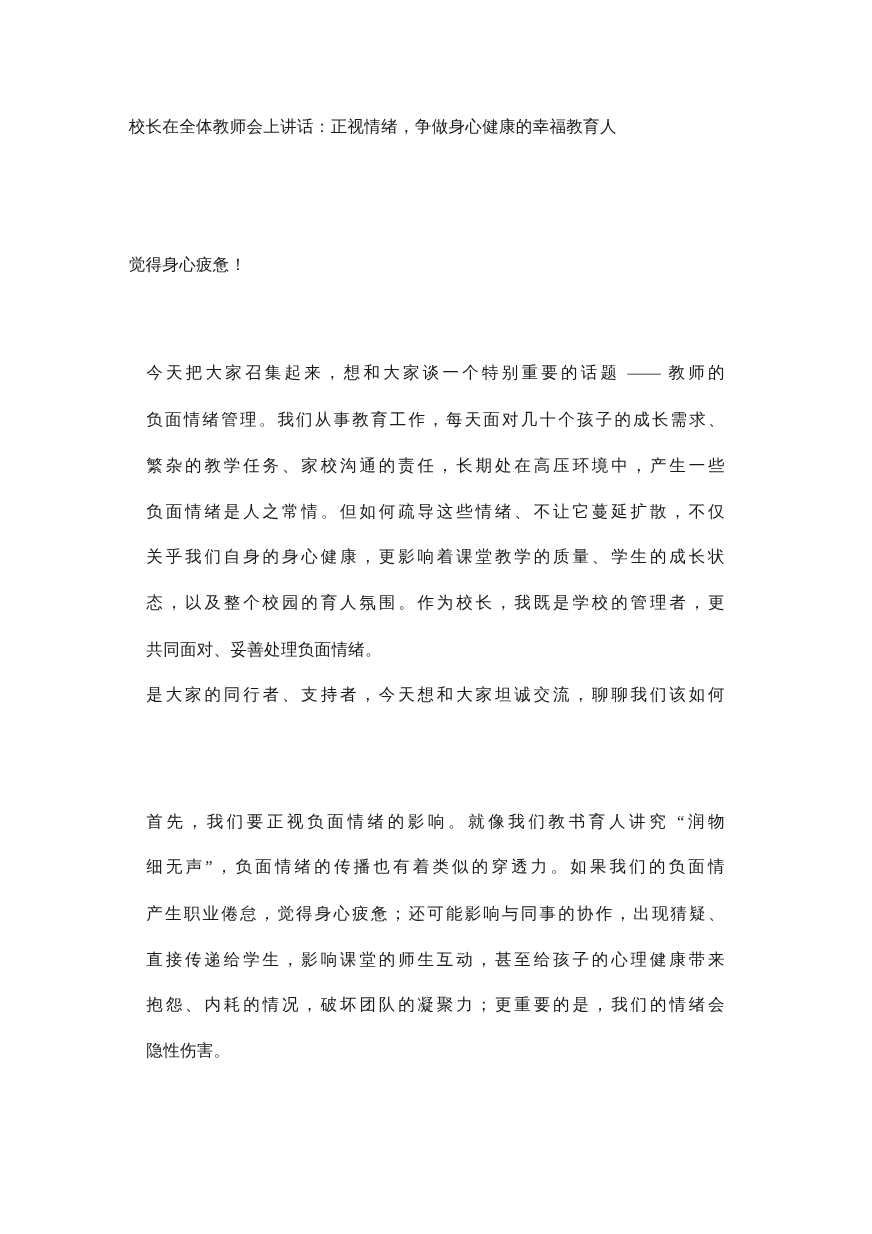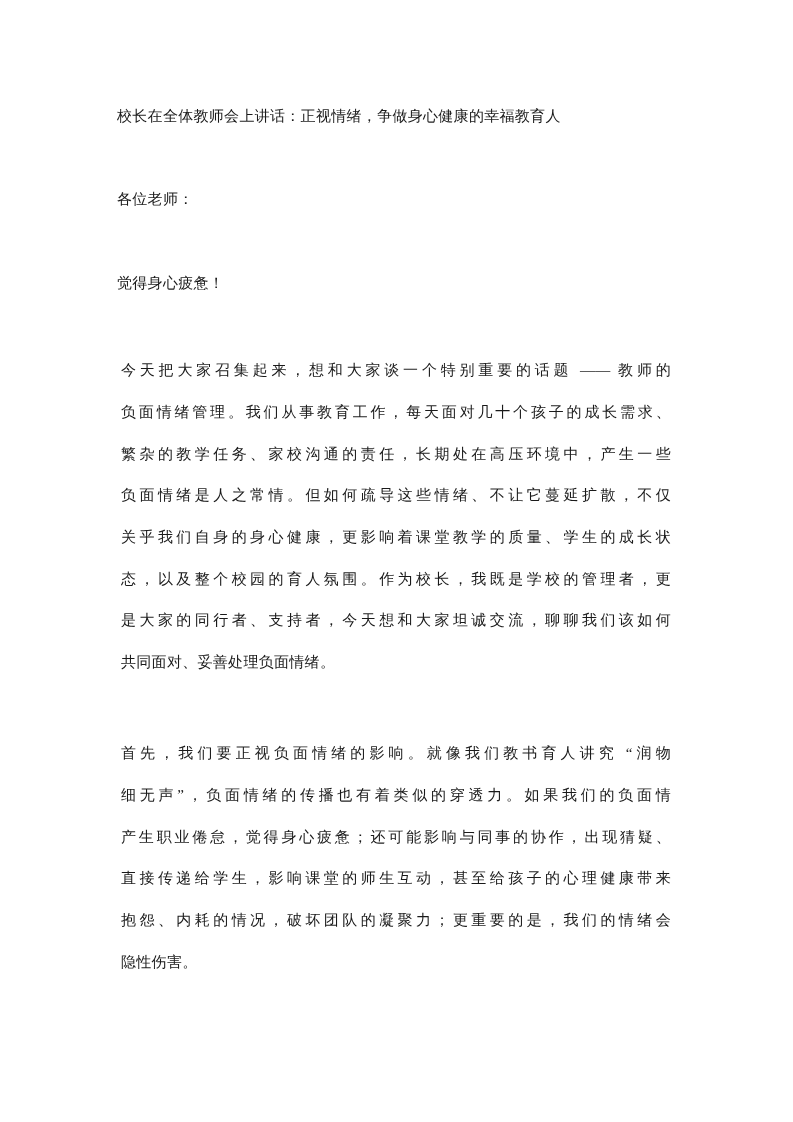--- a/index.html
+++ b/index.html
@@ -36,49 +36,48 @@
   }
   
   .line.left {
     text-align: left;
     text-align-last: left;
   }
   .gap {
     height: 41.7px;
   }
   .paragraph {
-    margin: 4px;
+    margin: 16px;
   }
 </style>
 </head>
 <body>
 
 <div class="page">
 
   <div class="line left">校长在全体教师会上讲话：正视情绪，争做身心健康的幸福教育人</div>
 
   <div class="gap"></div>
 
-  <div class="line left">各位老师：</div>
 
   <div class="gap"></div>
 
   <div class="line left">觉得身心疲惫！</div>
 
   <div class="gap"></div>
 
   <div class="paragraph">
     <div class="line just">今天把大家召集起来，想和大家谈一个特别重要的话题 —— 教师的</div>
     <div class="line just">负面情绪管理。我们从事教育工作，每天面对几十个孩子的成长需求、</div>
     <div class="line just">繁杂的教学任务、家校沟通的责任，长期处在高压环境中，产生一些</div>
     <div class="line just">负面情绪是人之常情。但如何疏导这些情绪、不让它蔓延扩散，不仅</div>
     <div class="line just">关乎我们自身的身心健康，更影响着课堂教学的质量、学生的成长状</div>
     <div class="line just">态，以及整个校园的育人氛围。作为校长，我既是学校的管理者，更</div>
+    <div class="line left">共同面对、妥善处理负面情绪。</div>
     <div class="line just">是大家的同行者、支持者，今天想和大家坦诚交流，聊聊我们该如何</div>
-    <div class="line left">共同面对、妥善处理负面情绪。</div>
   </div>
 
   <div class="gap"></div>
 
   <div class="paragraph">
     <div class="line just">首先，我们要正视负面情绪的影响。就像我们教书育人讲究 “润物</div>
     <div class="line just">细无声”，负面情绪的传播也有着类似的穿透力。如果我们的负面情</div>
     <div class="line just">产生职业倦怠，觉得身心疲惫；还可能影响与同事的协作，出现猜疑、</div>
     <div class="line just">直接传递给学生，影响课堂的师生互动，甚至给孩子的心理健康带来</div>
     <div class="line just">抱怨、内耗的情况，破坏团队的凝聚力；更重要的是，我们的情绪会</div>

